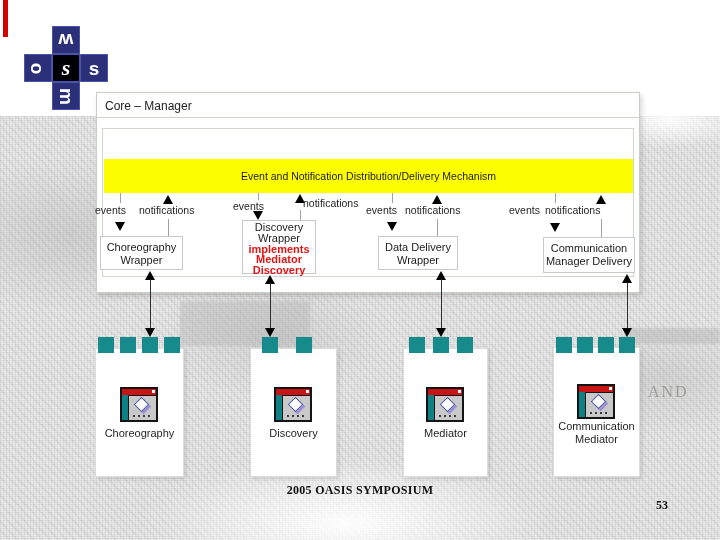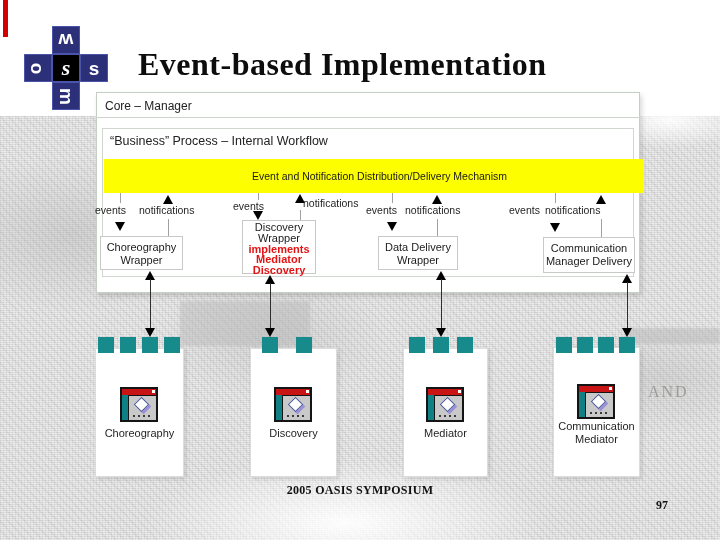--- a/index.html
+++ b/index.html
@@ -39,21 +39,21 @@
            letter-spacing:2px;opacity:.8;}
 
   
   .panel{left:96px;top:92px;width:544px;height:201px;background:#fff;border:1px solid #c5cfc5;
          box-sizing:border-box;box-shadow:2px 3px 5px rgba(0,0,0,.15);}
   .panel-title-strip{left:96px;top:92px;width:544px;height:26px;border-bottom:1px solid #ccd4cc;box-sizing:border-box;}
   .core-label{left:105px;top:99px;font-size:12px;color:#222;text-align:center;}
   .inner-box{left:102px;top:128px;width:532px;height:149px;border:1px solid #cfd7cf;background:#fff;box-sizing:border-box;}
   .workflow-label{left:110px;top:134px;font-size:12.5px;color:#222;}
   .bus-bar{left:104px;top:159px;width:529px;height:34px;background:#fdff00;display:flex;
-           align-items:center;justify-content:center;padding-left:11px;}
+           align-items:center;justify-content:center;}
   .bus-label{font-size:10.5px;color:#1a1a1a;}
 
   
   .gline{width:1px;background:#a0a0a0;}
   .dline{width:1px;background:#2e2e2e;}
   .tri{width:0;height:0;}
   .tri-up{border-left:5px solid transparent;border-right:5px solid transparent;border-bottom:9px solid #000;}
   .tri-down{border-left:5px solid transparent;border-right:5px solid transparent;border-top:9px solid #000;}
   .flow-lbl{font-size:10.5px;color:#1f1f1f;}
   .ctr{text-align:left;}
@@ -105,35 +105,33 @@
         <span>s</span>
       </div>
     <div class="abs logo-cell" style="left:80px;top:54px">
         <span>s</span>
       </div>
     <div class="abs logo-cell" style="left:52px;top:82px">
         <span class="rot90">m</span>
       </div>
   </div>
 
-  <div class="abs title">Event-based Implementation</div>
 
   <div class="abs photo-bg">
     <div class="abs smudge" style="left:180px;top:185px;width:130px;height:45px"></div>
     <div class="abs smudge" style="left:330px;top:40px;width:100px;height:110px;opacity:.3"></div>
     <div class="abs smudge" style="left:625px;top:212px;width:95px;height:16px;opacity:.5"></div>
     <div class="abs bg-word" style="left:648px;top:267px">AND</div>
   </div>
 
   <div class="abs panel"></div>
   <div class="abs panel-title-strip"></div>
   <div class="abs core-label">Core – Manager</div>
 
   <div class="abs inner-box"></div>
-  <div class="abs workflow-label">“Business” Process – Internal Workflow</div>
 
   <div class="abs bus-bar">
     <span class="bus-label">Event and Notification Distribution/Delivery Mechanism</span>
   </div>
 
   <div class="abs gline" style="left:120px;top:193px;height:10px"></div>
   <div class="abs flow-lbl ctr" style="left:95px;top:204px;width:50px">events</div>
   <div class="abs tri tri-down" style="left:115px;top:222px"></div>
   <div class="abs tri tri-up" style="left:163px;top:195px"></div>
   <div class="abs flow-lbl ctr" style="left:139px;top:204px;width:60px">notifications</div>
@@ -281,15 +279,15 @@
 
   <div class="abs tri tri-up" style="left:436px;top:271px"></div>
   <div class="abs dline" style="left:441px;top:279px;height:50px"></div>
   <div class="abs tri tri-down" style="left:436px;top:328px"></div>
 
   <div class="abs tri tri-up" style="left:622px;top:274px"></div>
   <div class="abs dline" style="left:627px;top:282px;height:47px"></div>
   <div class="abs tri tri-down" style="left:622px;top:328px"></div>
 
   <div class="abs footer-event">2005 OASIS SYMPOSIUM</div>
-  <div class="abs footer-page">97</div>
+  <div class="abs footer-page">53</div>
 
 </div>
 
 </body></html>

